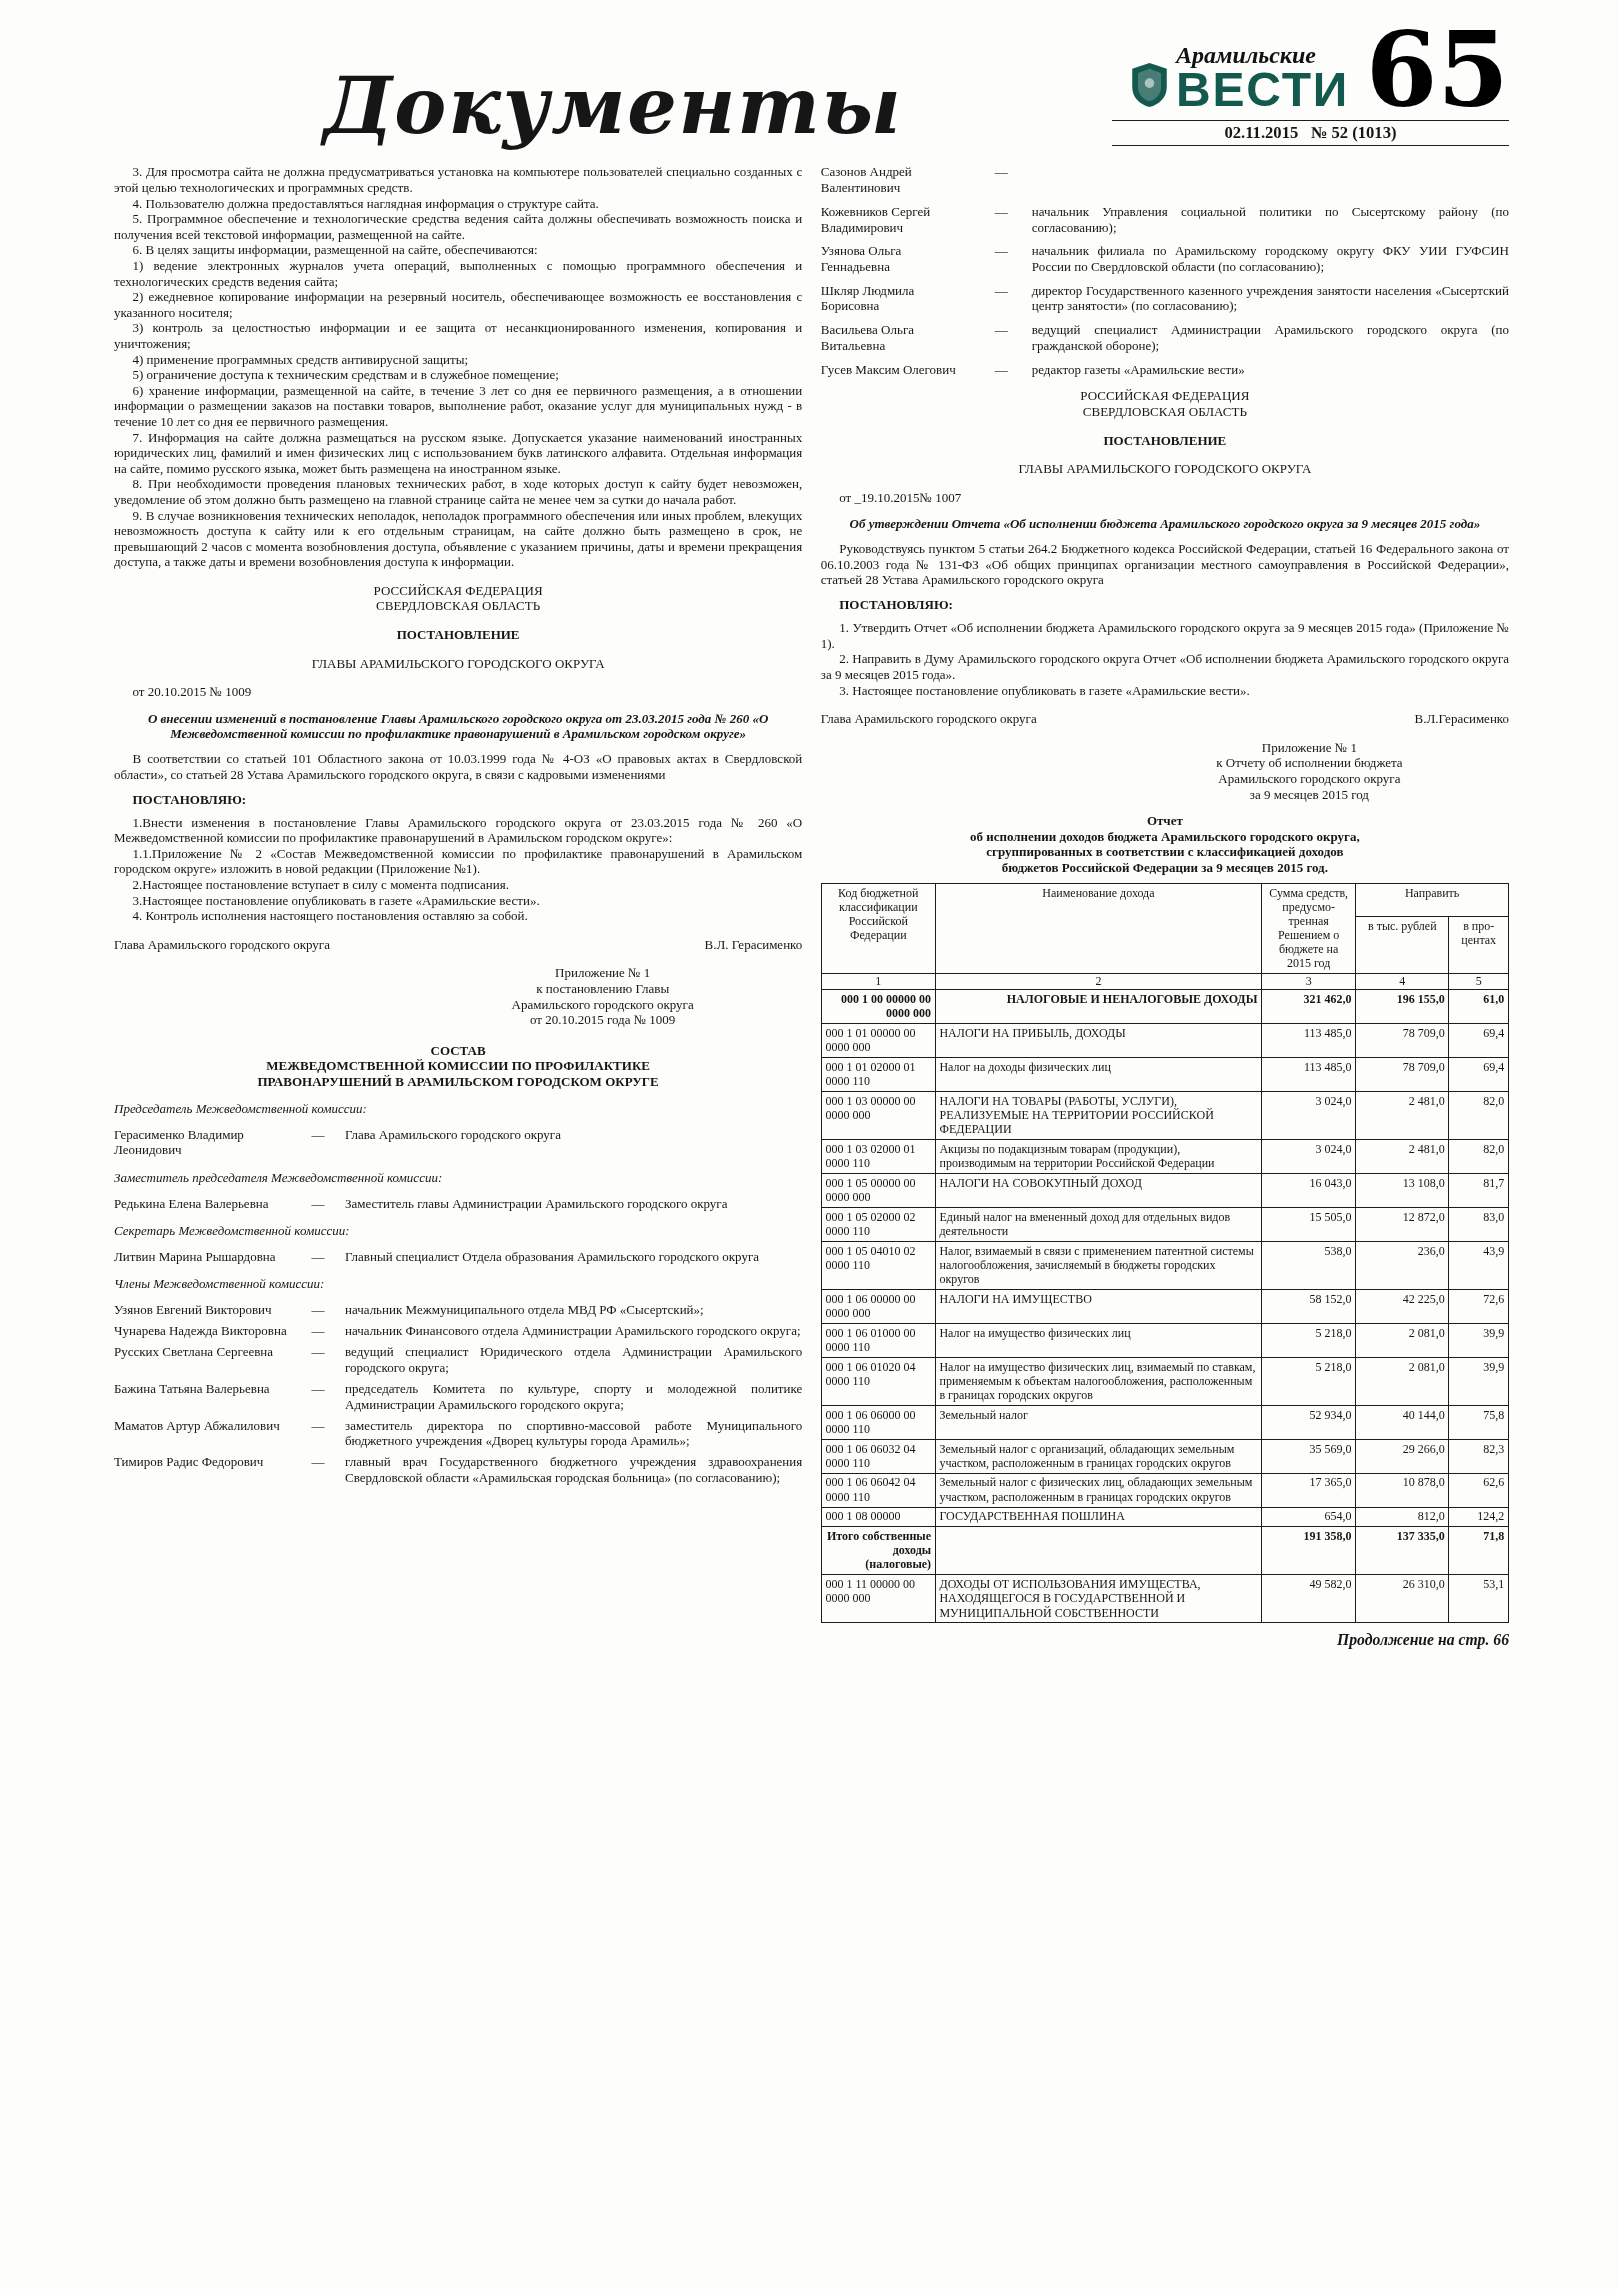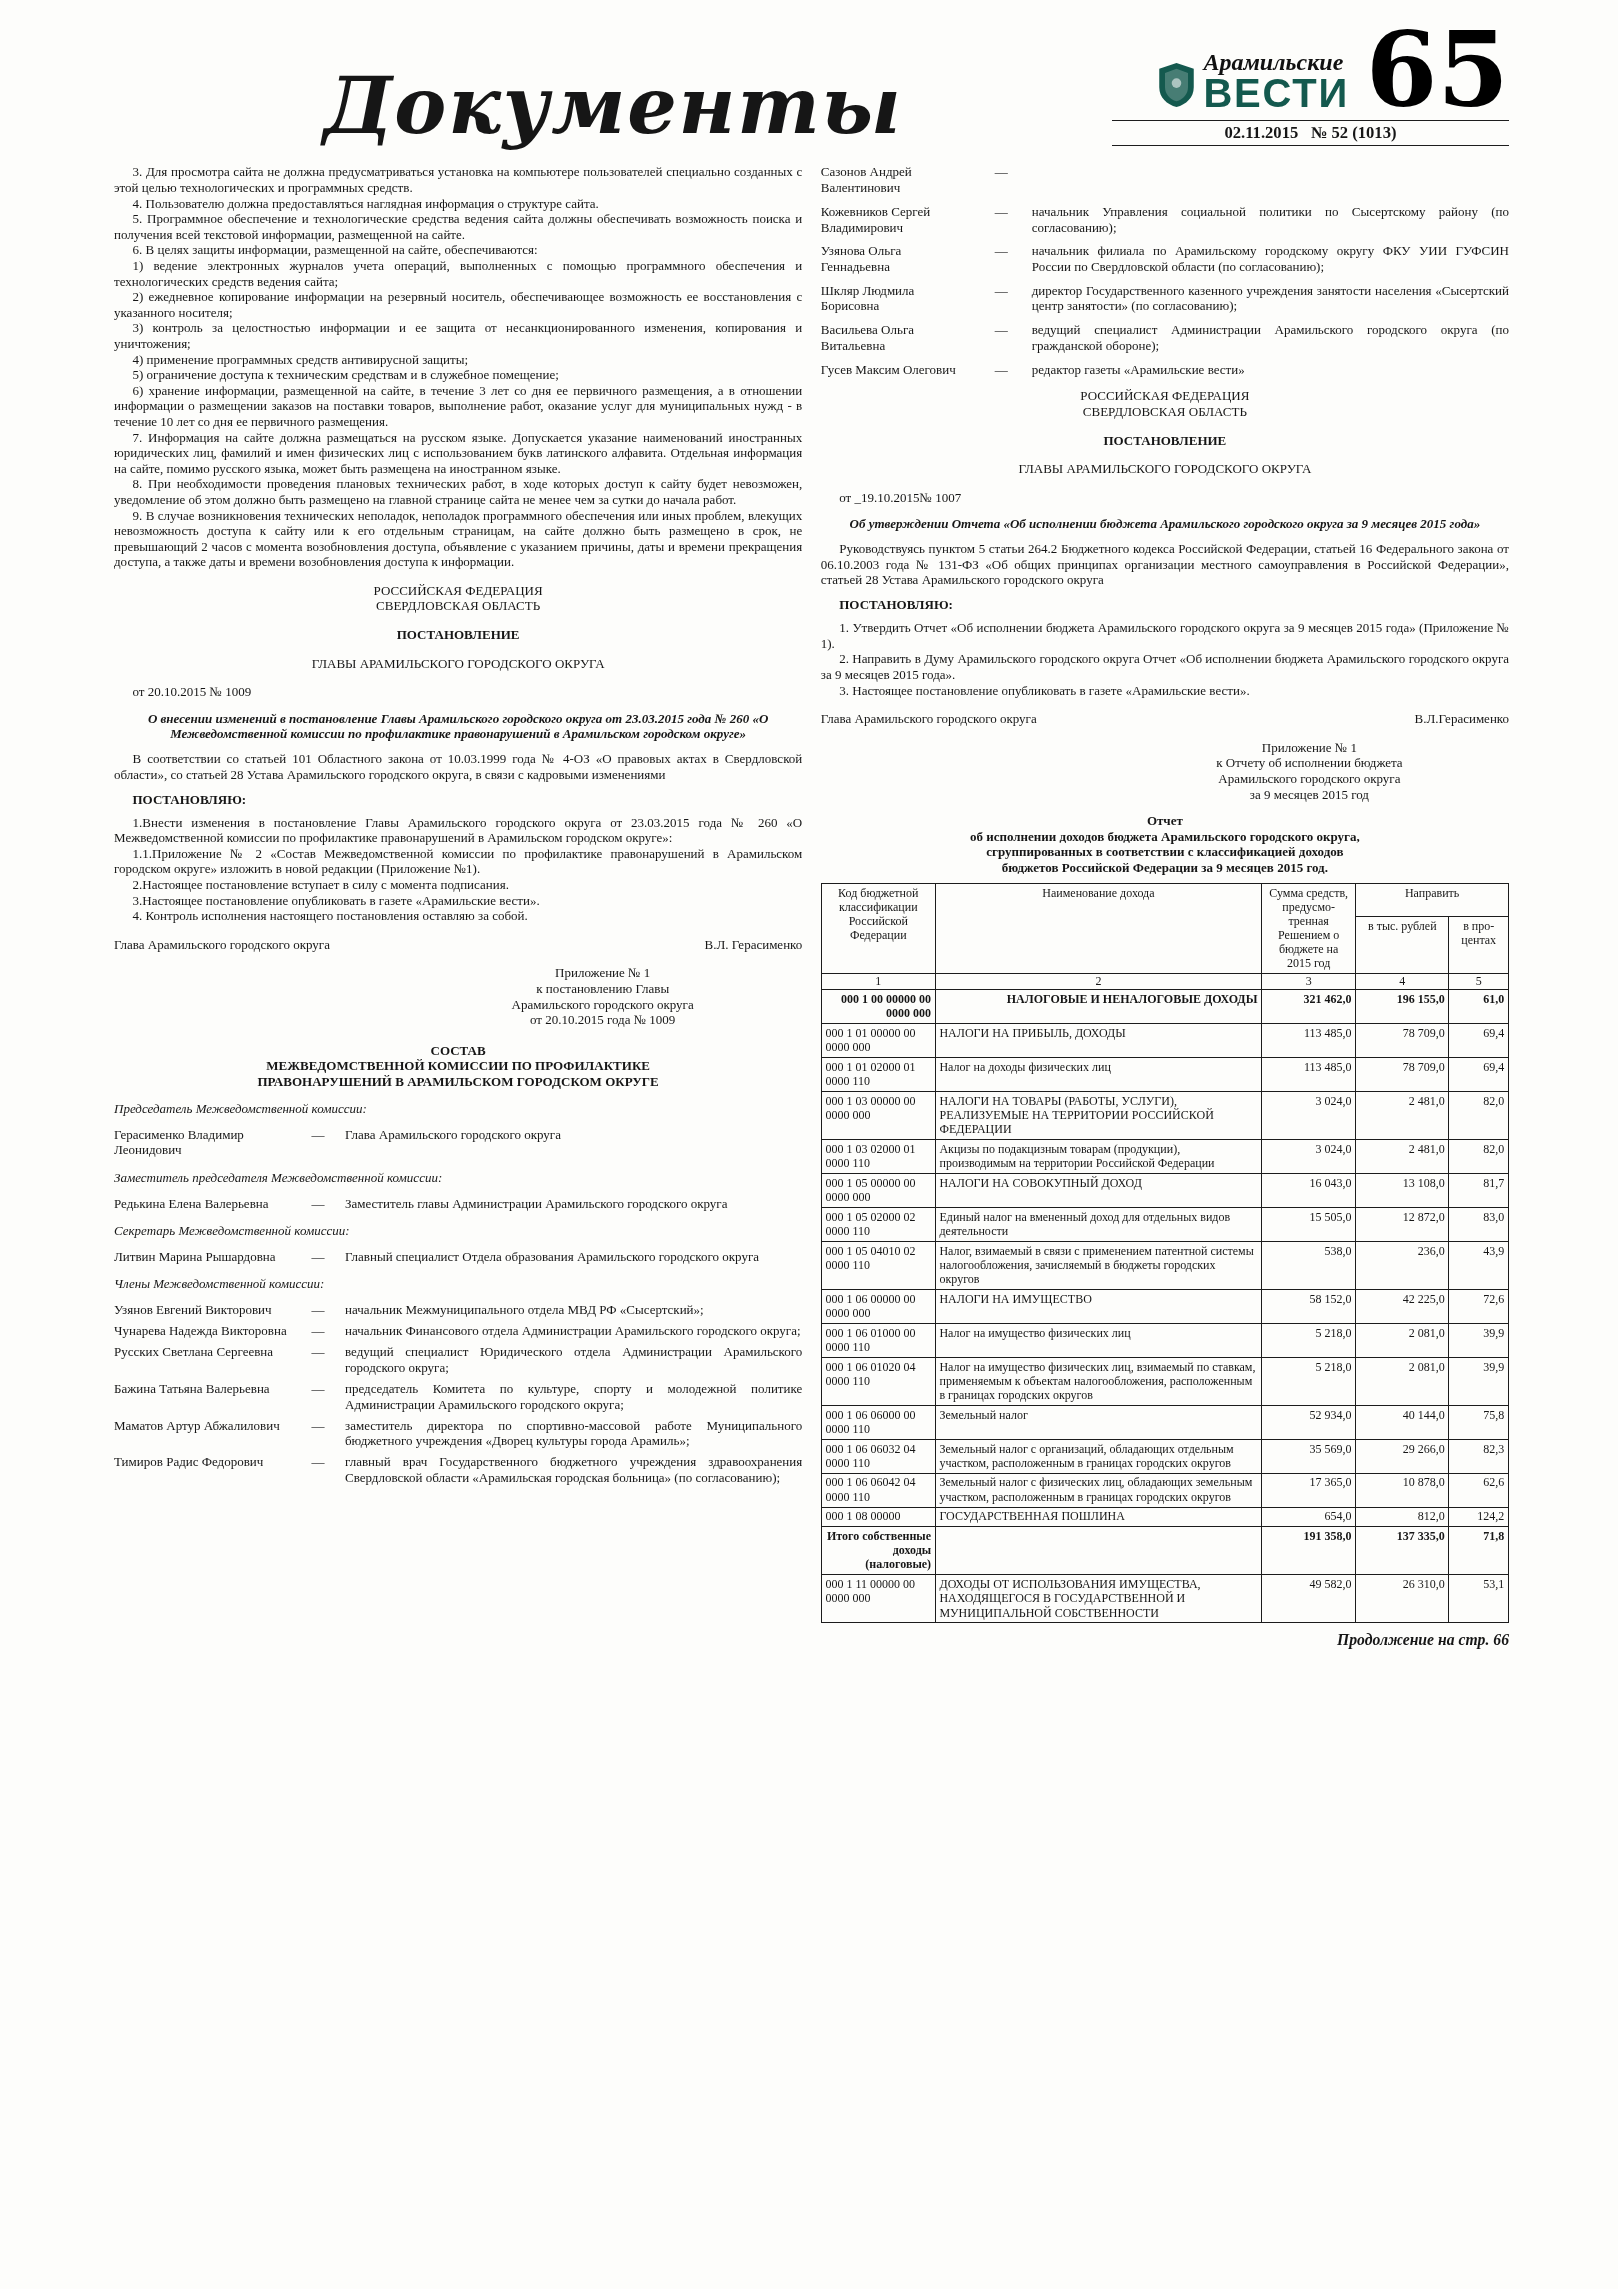--- a/index.html
+++ b/index.html
@@ -13,21 +13,21 @@
   .masthead-title {
     flex:1; text-align:center; font-family:"DejaVu Serif", serif; font-style:italic;
     font-weight:bold; font-size:78px; line-height:1.05; padding-top:26px; letter-spacing:1.8px;
   }
   .brand-block { width:397px; flex:0 0 auto; }
   .brand-row { display:flex; align-items:flex-end; justify-content:flex-end; }
   .brand-logo { display:flex; align-items:flex-end; }
   .shield { display:inline-block; margin-right:7.4px; }
   .brand-text { display:flex; flex-direction:column; align-items:flex-start; }
   .brand-small { font-family:"Liberation Serif", serif; font-style:italic; font-weight:bold; font-size:24px; line-height:1; color:#111; }
-  .brand-large { font-family:"Liberation Sans", sans-serif; font-weight:bold; font-size:40px; line-height:0.95; color:#14594e; letter-spacing:1.8px;text-align:right; }
+  .brand-large { font-family:"Liberation Sans", sans-serif; font-weight:bold; font-size:48px; line-height:0.95; color:#14594e; letter-spacing:1.8px;text-align:right; }
   .page-number { font-family:"DejaVu Serif", serif; font-weight:bold; font-size:103px; line-height:0.82; margin-left:16.6px; color:#000; }
   .issue-line {
     margin-top:7.4px; border-top:1.8px solid #1d1d1d; border-bottom:1.8px solid #1d1d1d;
     padding:1.8px 0 2.8px; text-align:center; font-weight:bold; font-size:16.6px; white-space:pre;
   }
   
   .columns { display:flex; gap:18.5px; margin-top:18px; }
   .col { width:689px; font-size:13px; line-height:1.2; text-align:justify; }
   .para { text-indent:18.5px; }
   .c { text-align:center; }
@@ -404,21 +404,21 @@
           </tr>
             <tr>
             <td class="code">000 1 06 06000 00 0000 110</td>
             <td class="name">Земельный налог</td>
             <td class="num">52 934,0</td>
             <td class="num">40 144,0</td>
             <td class="num">75,8</td>
           </tr>
             <tr>
             <td class="code">000 1 06 06032 04 0000 110</td>
-            <td class="name">Земельный налог с организаций, обладающих отдельным участком, расположенным в границах городских округов</td>
+            <td class="name">Земельный налог с организаций, обладающих земельным участком, расположенным в границах городских округов</td>
             <td class="num">35 569,0</td>
             <td class="num">29 266,0</td>
             <td class="num">82,3</td>
           </tr>
             <tr>
             <td class="code">000 1 06 06042 04 0000 110</td>
             <td class="name">Земельный налог с физических лиц, обладающих земельным участком, расположенным в границах городских округов</td>
             <td class="num">17 365,0</td>
             <td class="num">10 878,0</td>
             <td class="num">62,6</td>

